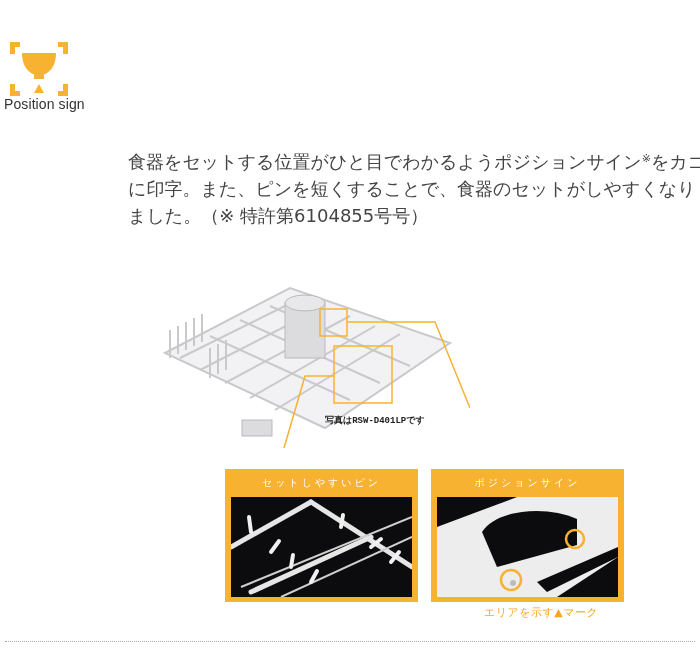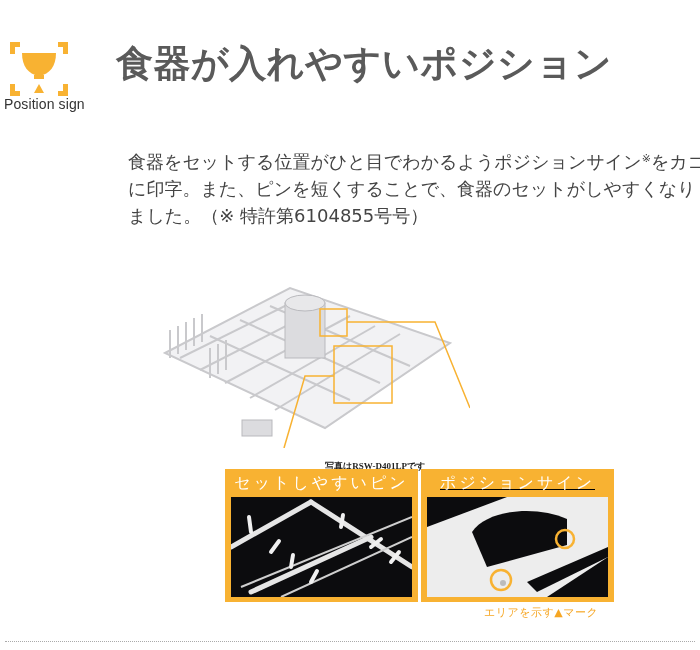--- a/index.html
+++ b/index.html
@@ -4,26 +4,26 @@
 <style>
   html,body{margin:0;padding:0;background:#fff;}
   body{width:700px;height:650px;position:relative;overflow:hidden;font-family:"DejaVu Sans","Liberation Sans",sans-serif;}
   .icon-wrap{position:absolute;left:4px;top:40px;width:70px;height:72px;}
   .icon-caption{position:absolute;left:4px;top:96px;font-size:14px;color:#333;font-family:"Liberation Sans",sans-serif;letter-spacing:0.1px;}
   .title{position:absolute;left:116px;top:40px;font-size:37px;font-weight:bold;color:#5a5a5a;line-height:48px;letter-spacing:0.5px;}
   .title sup{font-size:20px;font-weight:normal;vertical-align:top;position:relative;top:-4px;}
   .desc{position:absolute;left:128px;top:148px;width:580px;font-size:18px;color:#444;line-height:27px;}
   .desc sup{font-size:11px;vertical-align:top;position:relative;top:-3px;}
   .rack{position:absolute;left:150px;top:258px;width:320px;height:190px;}
-  .photo-note{position:absolute;left:325px;top:460px;font-size:9px;color:#222;font-weight:bold;font-family:Liberation Serif, serif;}
+  .photo-note{position:absolute;left:325px;top:414px;font-size:9px;color:#222;font-weight:bold;font-family:Liberation Mono, monospace;}
   .panel{position:absolute;top:469px;width:193px;height:133px;background:#f8b232;}
-  .panel .ptitle{height:28px;line-height:28px;color:#fff;text-align:center;font-size:16px;letter-spacing:3px;}
+  .panel .ptitle{height:28px;line-height:28px;color:#fff;text-align:center;font-size:10px;letter-spacing:3px;}
   .panel .photo{position:absolute;left:6px;top:28px;width:181px;height:100px;background:#0c0c0e;overflow:hidden;}
   .panel-left{left:225px;}
-  .panel-right{left:421px;text-decoration:underline;}
+  .panel-right{left:431px;}
   .caption-mark{position:absolute;left:484px;top:605px;font-size:11px;color:#f6a623;letter-spacing:0.5px;}
   .divider{position:absolute;left:5px;top:641px;width:690px;border-top:1px dotted #aaa;}
 </style>
 </head>
 <body>
 
 <div class="icon-wrap">
   <svg width="70" height="56" viewBox="0 0 70 56">
     <g fill="#f8b232">
       <rect x="6" y="2" width="5" height="12"></rect>
@@ -36,21 +36,20 @@
         <rect x="54" y="51" width="10" height="5"></rect>
       <path d="M18 13 H52 C52 26 46 34 35 36 C24 34 18 26 18 13 Z"></path>
       <rect x="30" y="35" width="10" height="4"></rect>
       <path d="M35 44 L40 53 L30 53 Z"></path>
     </g>
   </svg>
 </div>
 <div class="icon-caption">Position sign</div>
 
 <div class="title">
-  <div>食器が入れやすいポジション</div>
 </div>
 
 <div class="desc"><span>食器をセットする位置がひと目でわかるようポジションサイン</span><sup>※</sup><span>をカゴに印字。また、ピンを短くすることで、食器のセットがしやすくなりました。（※ 特許第6104855号号）</span></div>
 
 <svg class="rack" viewBox="0 0 320 190">
   <g stroke="#c9c9cc" stroke-width="2" fill="none">
     <path d="M15 95 L140 30 L300 85 L175 170 Z" fill="#f2f2f4"></path>
     <path d="M30 100 L155 38"></path>
       <path d="M50 112 L175 48"></path>
       <path d="M75 125 L200 58"></path>

